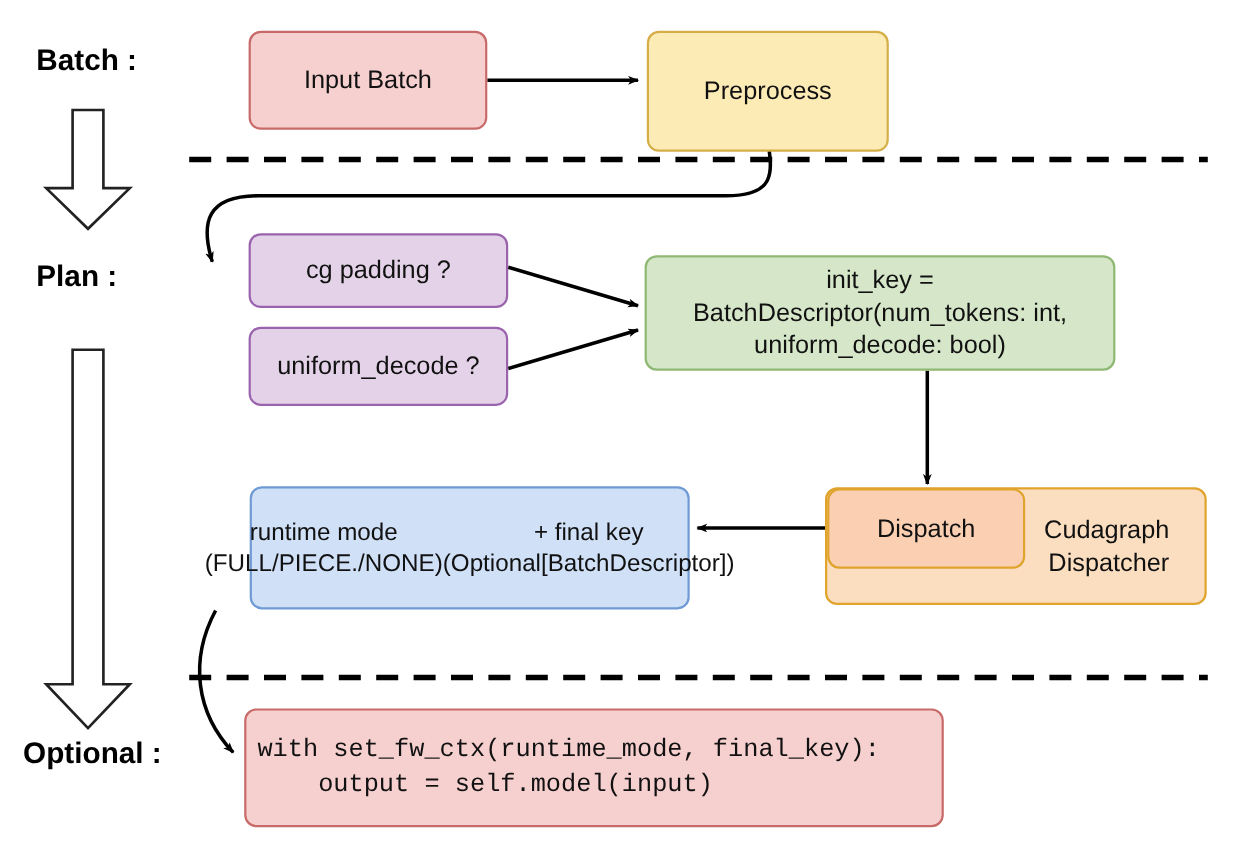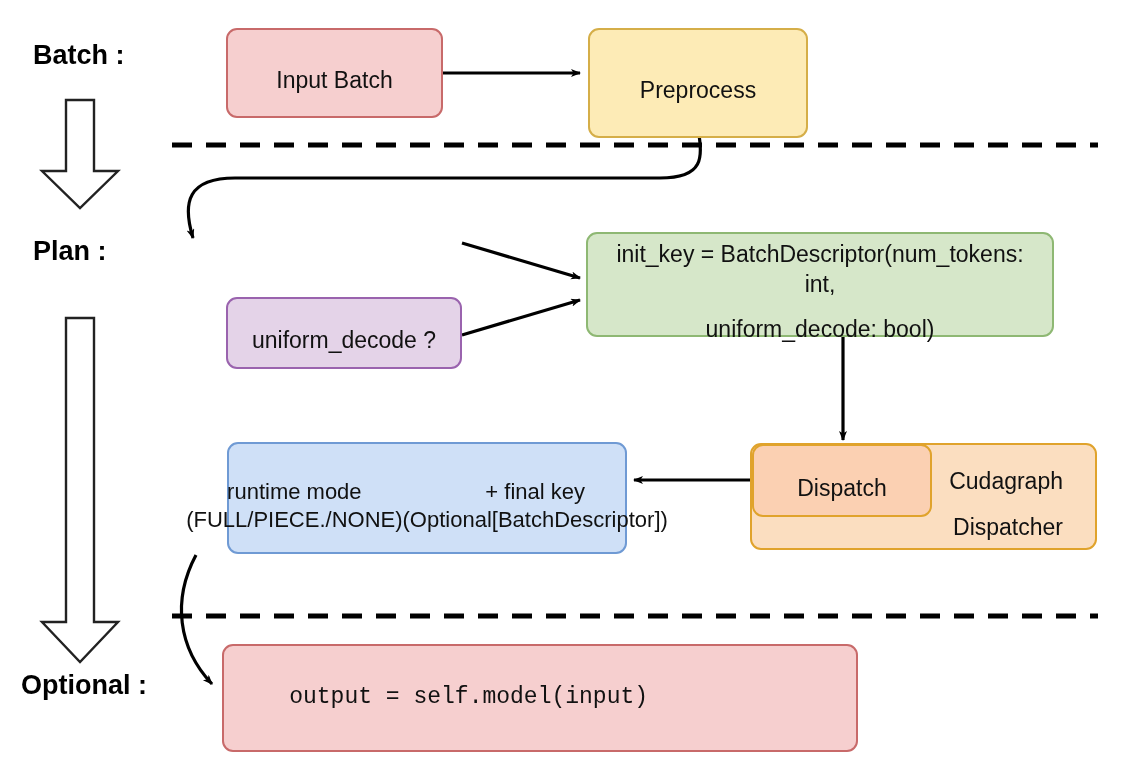--- a/index.html
+++ b/index.html
@@ -83,21 +83,20 @@
     font-family: "Liberation Mono", monospace;
     font-size: 23px;
     line-height: 1.38;
     justify-content: flex-start;
     text-align: left;
     white-space: pre;
     padding-left: 10px;
   }
   .node-text {
     display: block;
-    margin-top: 16px;
   }
   .code-text {
     display: block;
     white-space: pre;
   }
 </style>
 </head>
 <body>
 
 <div id="canvas">
@@ -139,41 +138,45 @@
   <div class="stage-label" style="left:21px; top:670px;">Optional :</div>
 
   <div class="node node-red" style="left:226px; top:28px; width:217px; height:90px;">
     <span class="node-text">Input Batch</span>
   </div>
 
   <div class="node node-yellow" style="left:588px; top:28px; width:220px; height:110px;">
     <span class="node-text">Preprocess</span>
   </div>
 
+  <div class="node node-purple" style="left:226px; top:212px; width:236px; height:68px;">
+    <span class="node-text">cg padding ?</span>
+  </div>
 
   <div class="node node-purple" style="left:226px; top:297px; width:236px; height:72px;">
     <span class="node-text">uniform_decode ?</span>
   </div>
 
-  <div class="node node-green" style="left:586px; top:232px; width:468px; height:105px; flex-direction:column; justify-content:center;">
+  <div class="node node-green" style="left:586px; top:232px; width:428px; height:105px; flex-direction:column; justify-content:center;">
     <span class="node-text">init_key = BatchDescriptor(num_tokens: int,</span>
     <span class="node-text">uniform_decode: bool)</span>
   </div>
 
   <div class="node node-orange-outer" style="left:750px; top:443px; width:347px; height:107px; flex-direction:column; align-items:flex-end; justify-content:center; padding-right:32px;">
     <span class="node-text">Cudagraph</span>
     <span class="node-text">Dispatcher</span>
   </div>
 
   <div class="node node-orange-inner" style="left:752px; top:444px; width:180px; height:73px;">
     <span class="node-text">Dispatch</span>
   </div>
 
   <div class="node node-blue" style="left:227px; top:442px; width:400px; height:112px; flex-direction:row; justify-content:center; font-size:22px;">
     <span class="node-text">runtime mode (FULL/PIECE./NONE)</span>
     <span class="node-text">+ final key (Optional[BatchDescriptor])</span>
   </div>
 
   <div class="node node-code" style="left:222px; top:644px; width:636px; height:108px; flex-direction:column; align-items:flex-start; justify-content:center;">
+    <span class="code-text">with set_fw_ctx(runtime_mode, final_key):</span>
     <span class="code-text">    output = self.model(input)</span>
   </div>
 
 </div>
 
 </body></html>

